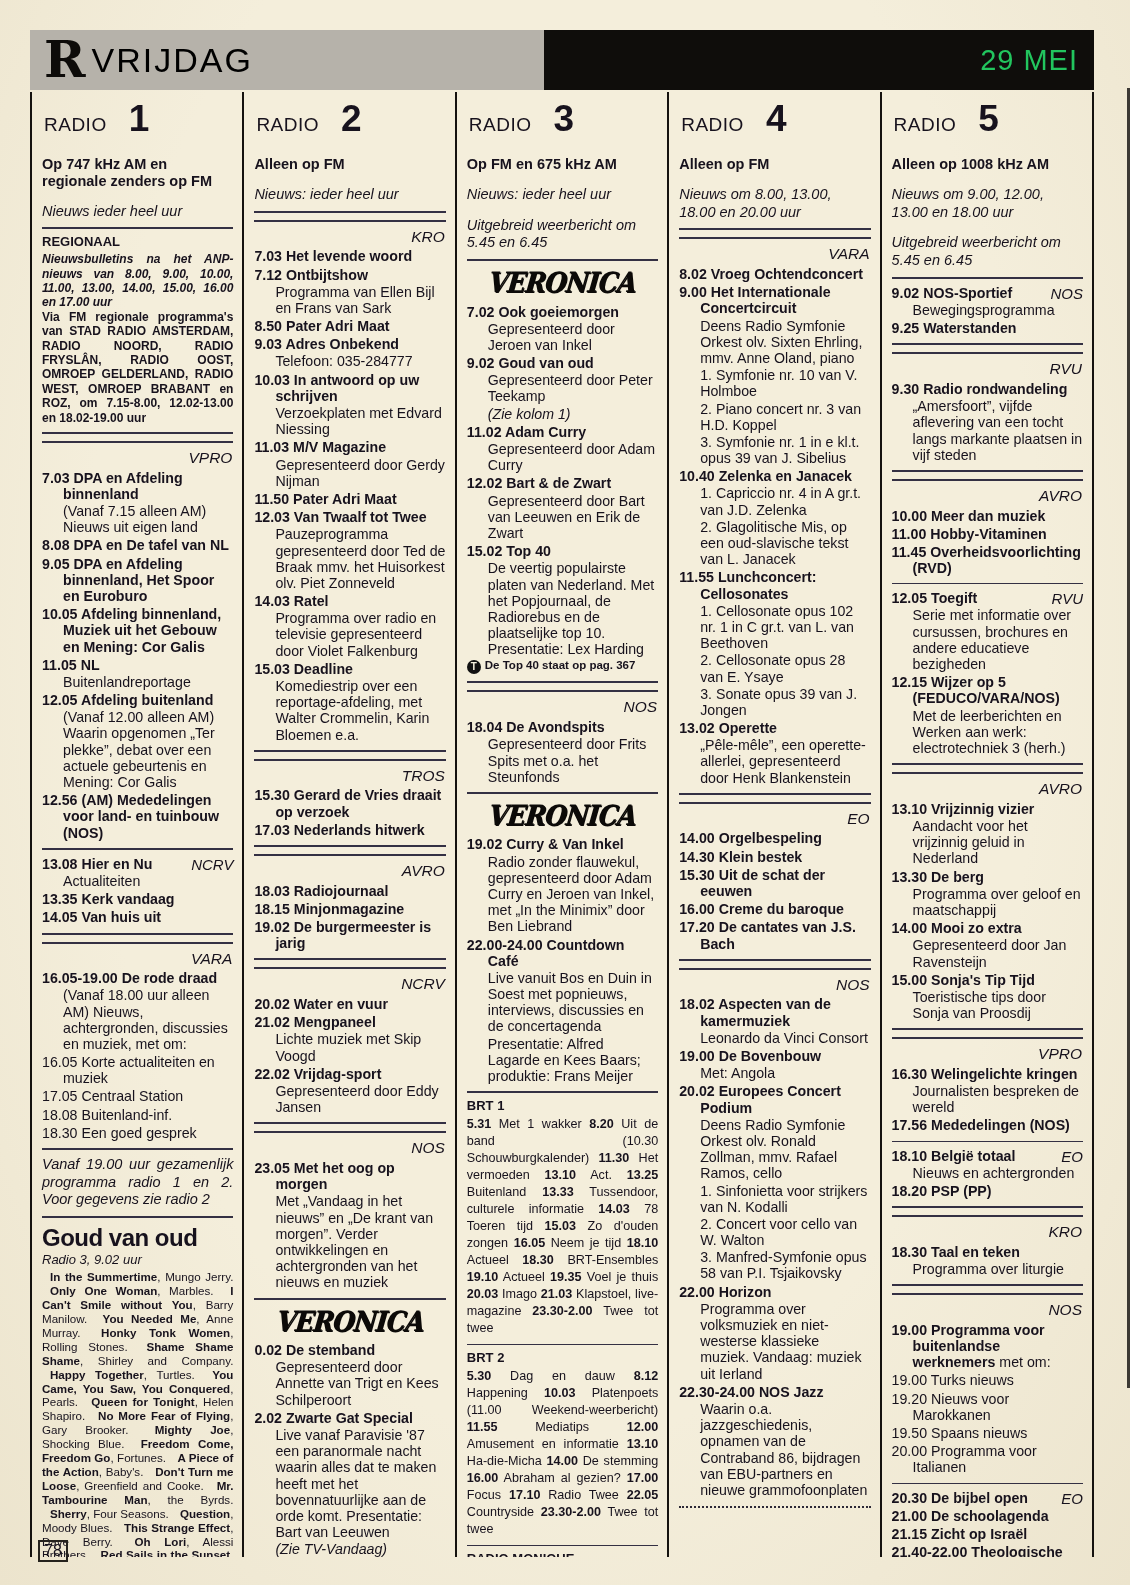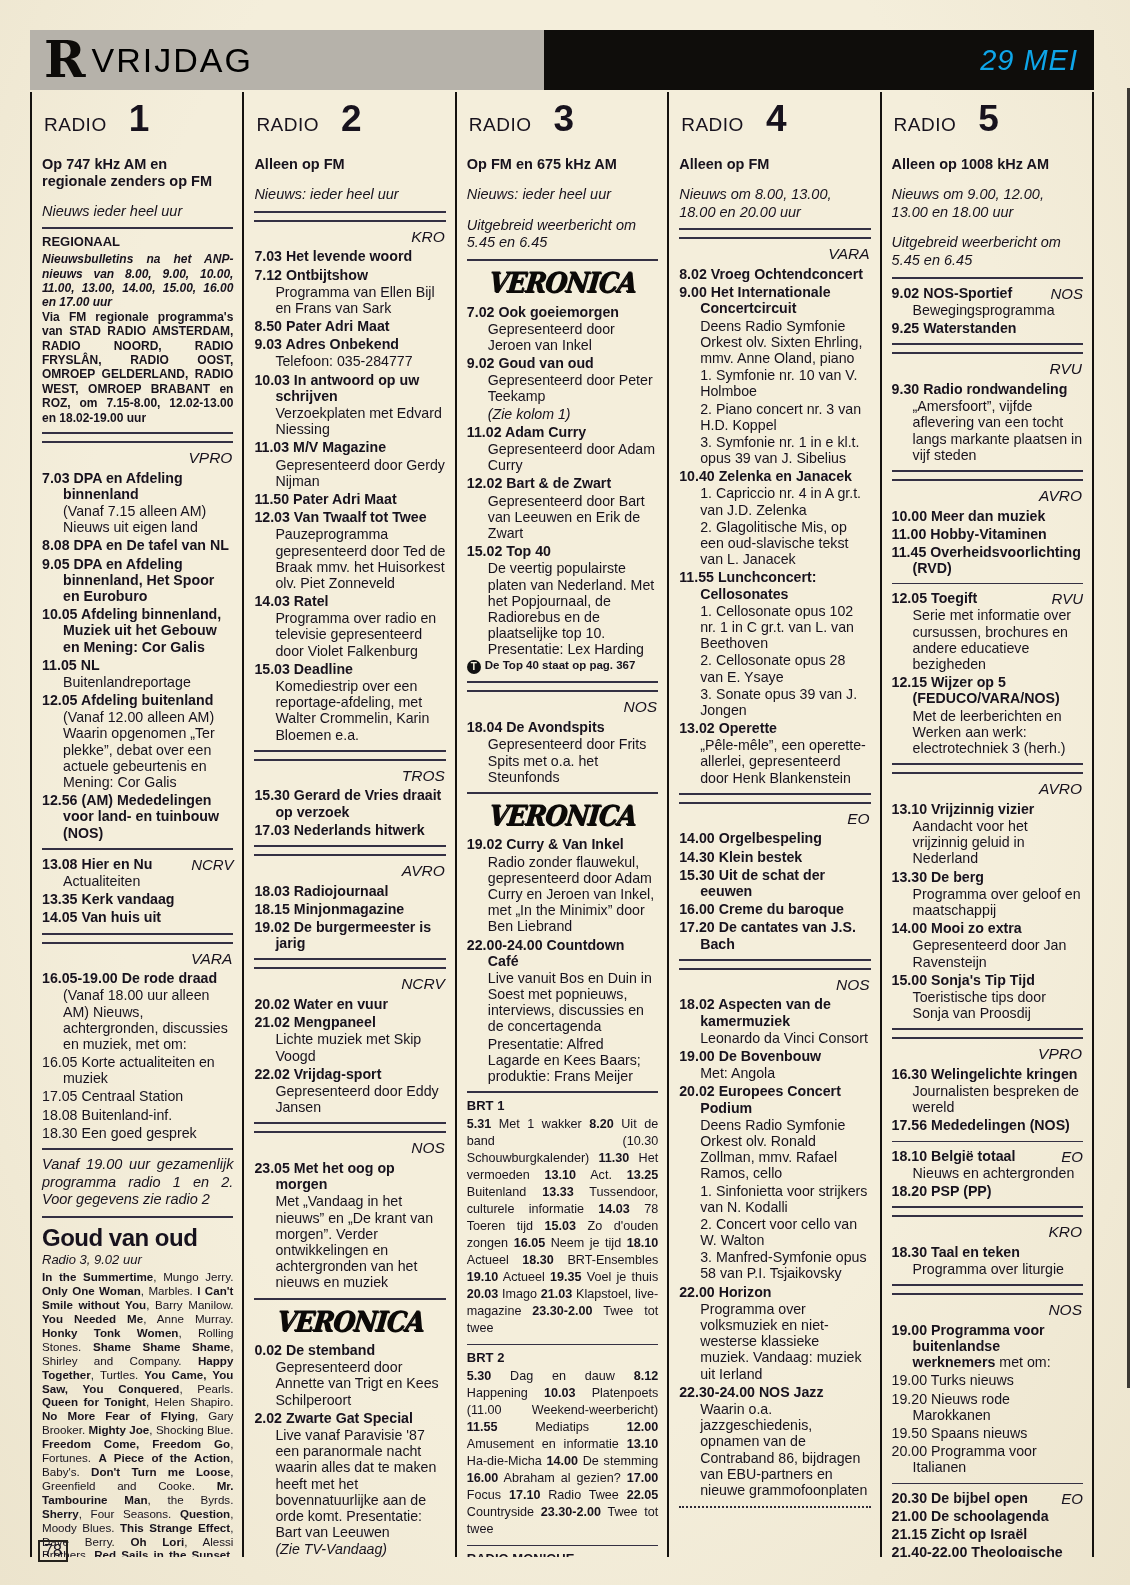--- a/index.html
+++ b/index.html
@@ -5,21 +5,21 @@
   html,body{margin:0;padding:0;background:#d9d2bd;}
   .page{position:relative;width:1130px;height:1585px;margin:0 auto;overflow:hidden;
         background:radial-gradient(ellipse at 50% 40%, #f4eedb 60%, #ece4cd 100%);
         font-family:"Liberation Sans", sans-serif;color:#17121d;}
   
   .masthead{position:absolute;left:30px;top:30px;right:36px;height:60px;display:flex;}
   .mast-left{background:#b6b2aa;flex:0 0 47%;display:flex;align-items:center;padding-left:14px;}
   .mast-right{background:#0f0d0b;flex:1;display:flex;align-items:center;justify-content:flex-end;padding-right:16px;}
   .r-logo{font-family:"DejaVu Serif",serif;font-weight:bold;font-size:50px;line-height:1;color:#0d0b09;margin-right:6px;}
   .day-label{font-size:34px;letter-spacing:2px;color:#000000;font-weight:normal;}
-  .date-label{color:#0ea5e9;font-size:29px;letter-spacing:1px;font-style:italic;}
+  .date-label{color:#22c55e;font-size:29px;letter-spacing:1px;}
   .page-edge{position:absolute;right:0;top:88px;width:3px;height:1300px;background:#1c1a17;opacity:.85;}
   
   .cols{position:absolute;left:30px;top:92px;right:36px;bottom:28px;display:grid;
         grid-template-columns:repeat(5,1fr);border-left:2px solid #15120f;}
   .col{border-right:2px solid #15120f;padding:6px 9px 8px 10px;overflow:hidden;font-size:14px;line-height:1.14;}
   .station{display:flex;align-items:baseline;gap:22px;margin:0 0 16px 2px;}
   .station .s-name{font-size:19px;letter-spacing:.5px;}
   .station .s-num{font-size:37px;font-weight:bold;letter-spacing:-1px;}
   .intro-bold{font-weight:bold;font-size:14.5px;line-height:1.16;}
   .intro-italic{font-style:italic;font-size:14.5px;line-height:1.22;margin-top:13px;}
@@ -32,21 +32,21 @@
   .prog .desc.it{font-style:italic;}
   .prog.nb{font-weight:normal;}
   .prog .rlabel{float:right;font-weight:normal;font-style:italic;font-size:15px;text-indent:0;}
   .prog .itsuf{text-align:center;}
   .prog .plainsuf{font-weight:normal;}
   .mini-head{font-weight:bold;font-size:13px;margin:4px 0 2px;}
   .dense{font-size:12px;line-height:1.2;text-align:justify;}
   .dense.i{font-style:italic;}
   .dense.semi{font-weight:bold;}
   .songs{font-size:11.6px;line-height:1.2;text-align:justify;}
-  .songs .st{font-weight:bold;}
+  .songs .st{font-weight:bold;margin-left:8px;}
   .timelist{font-size:12.6px;line-height:1.35;text-align:justify;}
   .timelist .tt{font-weight:bold;}
   .big-heading{font-size:24px;font-weight:bold;letter-spacing:-.5px;margin:6px 0 2px;}
   .sub-italic{font-style:italic;font-size:13px;margin-bottom:2px;}
   .italic-block{font-style:italic;font-size:14.5px;line-height:1.22;text-align:justify;margin:2px 0;}
   .logo-wrap{text-align:center;margin:8px 0 6px;}
   .veronica{display:inline-block;font-family:"DejaVu Serif",serif;font-weight:bold;font-style:italic;
             font-size:25px;letter-spacing:-1px;transform:skewX(-6deg) scaleY(1.12);color:#0c0a08;
             text-shadow:1px 1px 0 #0c0a08;}
   .note{display:flex;align-items:flex-start;gap:4px;margin:1px 0 2px;}
@@ -269,21 +269,21 @@
         <div class="prog"><span class="time">18.20</span> <span class="title">PSP</span> <span class="itsuf">(PP)</span></div>
         <div class="rule"></div>
         <div class="rule"></div>
         <div class="bcaster">KRO</div>
         <div class="prog"><span class="time">18.30</span> <span class="title">Taal en teken</span><div class="desc">Programma over liturgie</div></div>
         <div class="rule"></div>
         <div class="rule"></div>
         <div class="bcaster">NOS</div>
         <div class="prog"><span class="time">19.00</span> <span class="title">Programma voor buitenlandse werknemers</span> <span class="plainsuf">met om:</span></div>
         <div class="prog nb"><span class="time">19.00</span> <span class="title">Turks nieuws</span></div>
-        <div class="prog nb"><span class="time">19.20</span> <span class="title">Nieuws rode Marokkanen</span></div>
+        <div class="prog nb"><span class="time">19.20</span> <span class="title">Nieuws voor Marokkanen</span></div>
         <div class="prog nb"><span class="time">19.50</span> <span class="title">Spaans nieuws</span></div>
         <div class="prog nb"><span class="time">20.00</span> <span class="title">Programma voor Italianen</span></div>
         <div class="rule thin"></div>
         <div class="prog"><span class="rlabel">EO</span><span class="time">20.30</span> <span class="title">De bijbel open</span></div>
         <div class="prog"><span class="time">21.00</span> <span class="title">De schoolagenda</span></div>
         <div class="prog"><span class="time">21.15</span> <span class="title">Zicht op Israël</span></div>
         <div class="prog"><span class="time">21.40-22.00</span> <span class="title">Theologische verkenningen</span></div>
       </div>
     </div>
 

